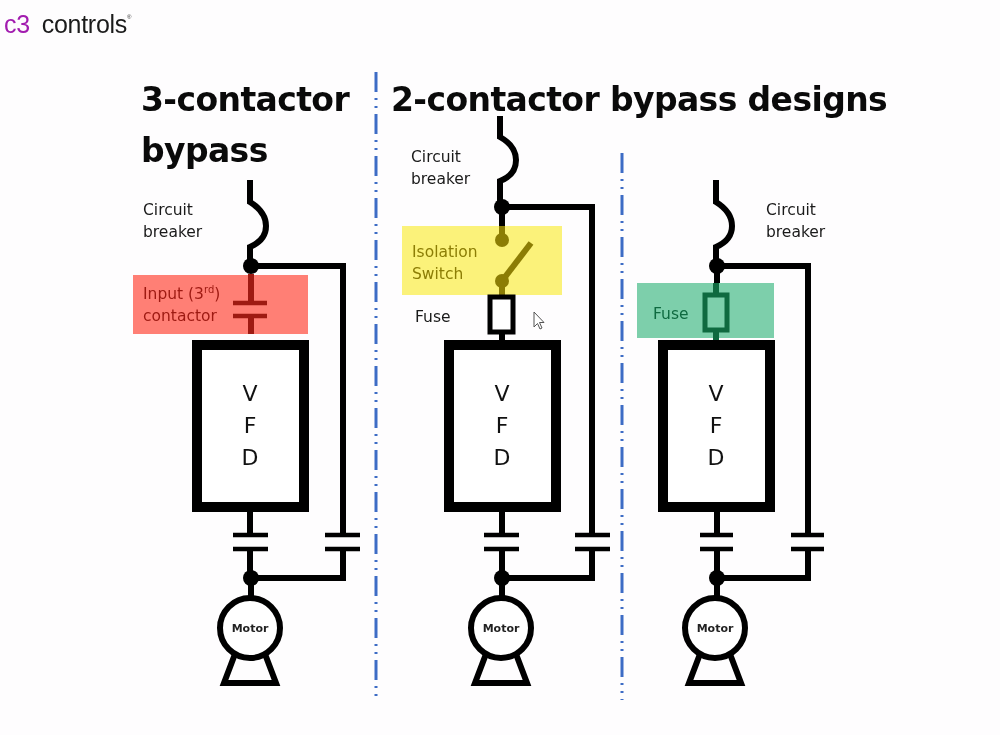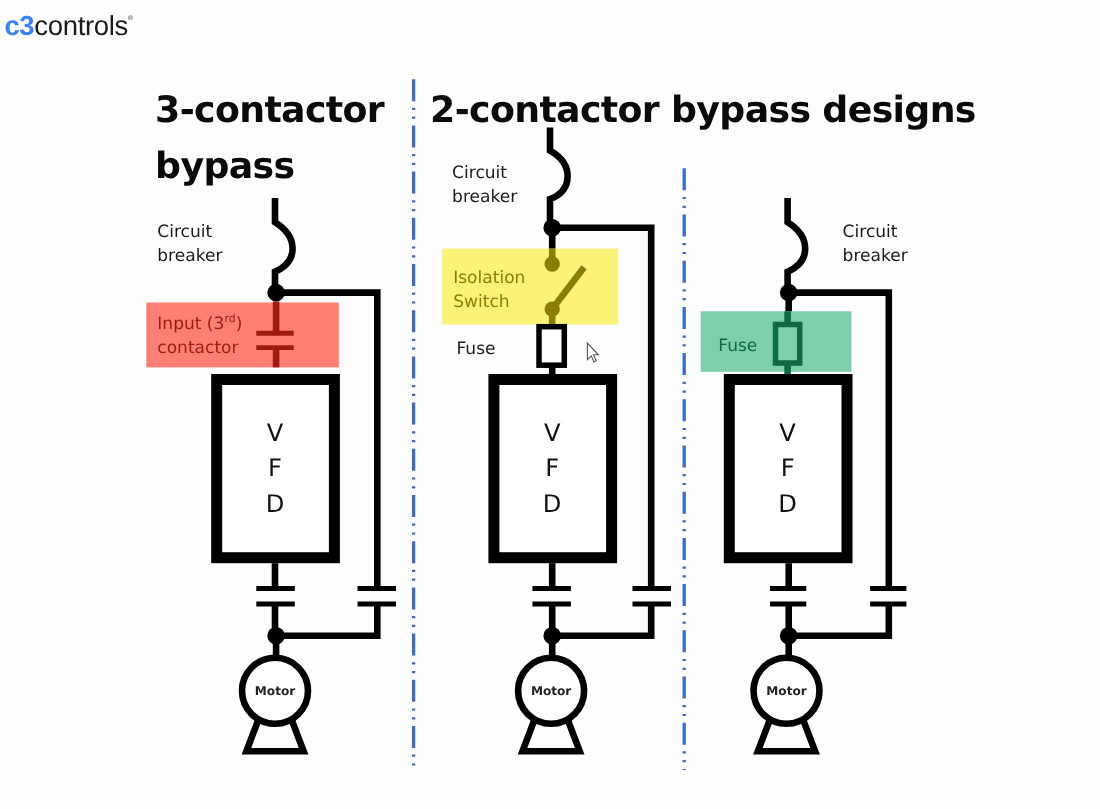--- a/index.html
+++ b/index.html
@@ -1,19 +1,19 @@
 <!DOCTYPE html>
 <html><head>
 <meta charset="utf-8">
 <style>
   html, body { margin: 0; padding: 0; background: #fefdfe; }
   body { width: 1000px; height: 735px; position: relative; overflow: hidden; font-family: "DejaVu Sans", sans-serif; }
   .logo { position: absolute; left: 4px; top: 3px; font-family: "Liberation Sans", sans-serif; font-size: 25px; letter-spacing: -0.3px; line-height: 28px; }
-  .logo .c3 { color: #3b82f6; font-weight: bold; }
-  .logo .rest { color: #1b1b1b; }
+  .logo .c3 { color: #a21caf; font-weight: normal; }
+  .logo .rest { color: #1b1b1b; margin-left: 12px; }
   .logo sup { font-size: 6px; color: #333; vertical-align: 14px; }
   svg#diagram { position: absolute; left: 0; top: 0; }
   .heading { font-family: "DejaVu Sans", sans-serif; font-weight: bold; fill: #0a0a0a; font-size: 33px; letter-spacing: -0.6px; }
   .lbl { font-family: "DejaVu Sans", sans-serif; font-size: 15.5px; fill: #1a1a1a; }
   .vfd { font-family: "DejaVu Sans", sans-serif; font-size: 22px; fill: #111; }
   .motor { font-family: "DejaVu Sans", sans-serif; font-size: 11px; font-weight: bold; fill: #222; }
   .w { stroke: #000; stroke-width: 6; fill: none; stroke-linecap: butt; }
   .wt { stroke: #000; stroke-width: 4.5; fill: none; }
 </style>
 </head>

